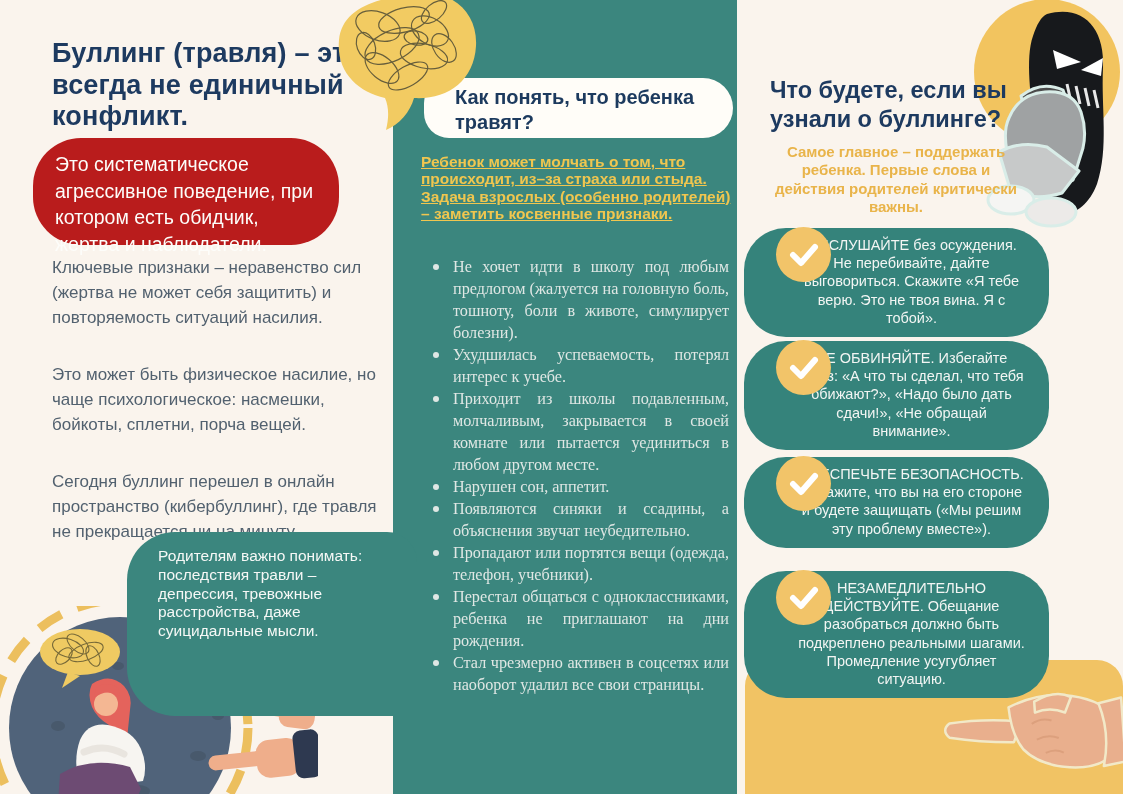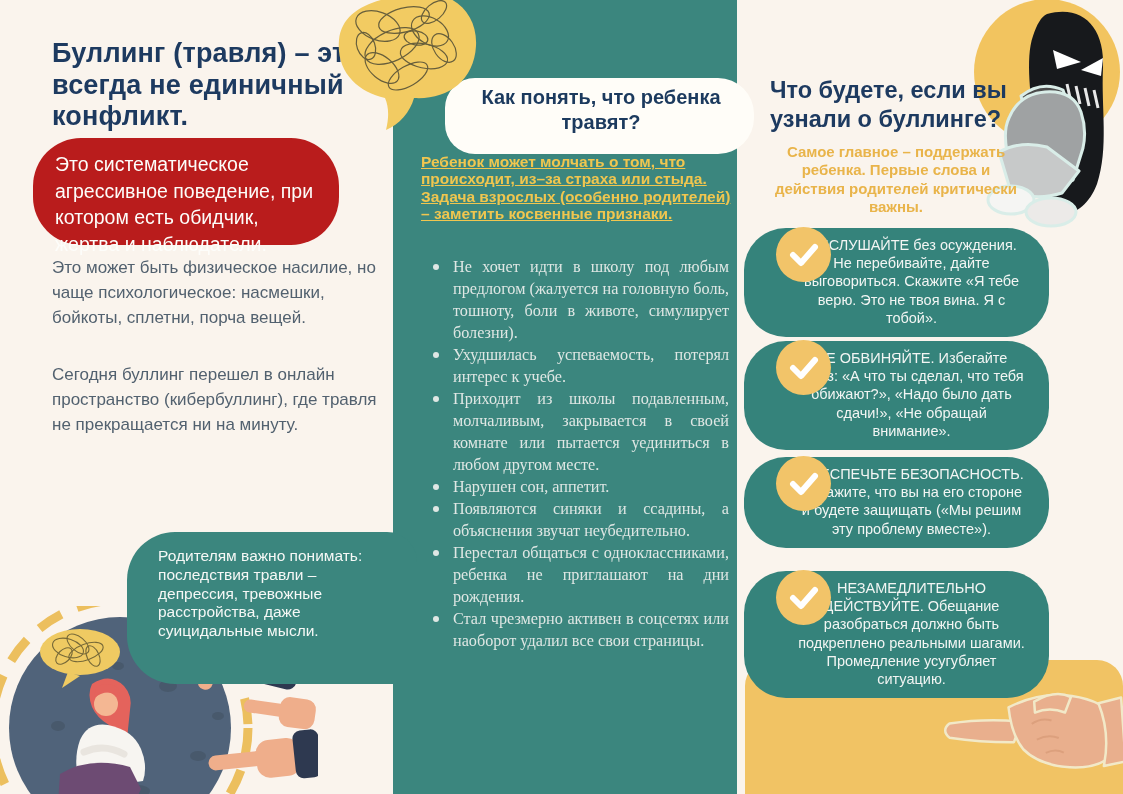--- a/index.html
+++ b/index.html
@@ -11,27 +11,27 @@
   .teal-col{position:absolute;left:393px;top:0;width:344px;height:794px;background:#3b867e;}
   
   .headline{position:absolute;left:52px;top:38px;width:322px;
     font-size:27px;line-height:31.5px;font-weight:bold;color:#1d3a60;letter-spacing:.2px;}
   .definition-card{position:absolute;left:33px;top:138px;width:306px;height:107px;
     background:#b91c1c;border-radius:48px;box-sizing:border-box;padding:13px 18px 0 22px;
     color:#fdfdfa;font-size:19.5px;line-height:26.5px;}
   .body-copy{position:absolute;left:52px;top:255px;width:336px;color:#52616f;
     font-size:17px;line-height:25px;}
   .body-copy p{margin:0 0 32px 0;}
-  .parents-note{position:absolute;left:127px;top:532px;width:290px;height:152px;
+  .parents-note{position:absolute;left:127px;top:532px;width:290px;height:184px;
     background:#3b867e;border-radius:48px 30px 0 48px;box-sizing:border-box;
     padding:15px 18px 0 31px;color:#f6f8f6;font-size:15.5px;line-height:18.8px;z-index:3;}
   .parents-note .bold-tail{display:block;font-weight:bold;}
   
-  .title-card{position:absolute;left:445px;top:78px;width:309px;height:76px;
-    background:#fffdf8;border-radius:30px 36px 36px 30px;z-index:2;text-align:center;}
+  .title-card{position:absolute;left:424px;top:78px;width:309px;height:60px;
+    background:#fffdf8;border-radius:30px 36px 36px 30px;z-index:2;}
   .title-card .t{position:absolute;left:31px;top:7px;width:250px;
     font-size:20px;line-height:25px;font-weight:bold;color:#1c3a5e;}
   .mid-intro{position:absolute;left:421px;top:153px;width:312px;
     font-size:15.5px;line-height:17.4px;font-weight:bold;color:#f0c64f;z-index:2;text-decoration:underline;}
   .signs-list{position:absolute;left:431px;top:256px;width:298px;margin:0;padding:0;
     list-style:none;color:#dfe7e4;font-size:16.2px;line-height:22px;z-index:2;}
   .signs-list li{position:relative;margin:0;padding-left:22px;
     text-align:justify;text-align-last:left;font-family:Liberation Serif, serif;}
   .signs-list li::before{content:"";position:absolute;left:2px;top:8px;width:6px;height:6px;
     border-radius:50%;background:#dfe7e4;}
@@ -57,20 +57,21 @@
 
   <div class="teal-col"></div>
 
   <div class="headline">Буллинг (травля) – это всегда не единичный конфликт.</div>
 
   <div class="definition-card">
     <span>Это систематическое агрессивное поведение, при котором есть обидчик, жертва и наблюдатели.</span>
   </div>
 
   <div class="body-copy">
+    <p>Ключевые признаки – неравенство сил (жертва не может себя защитить) и повторяемость ситуаций насилия.</p>
     <p>Это может быть физическое насилие, но чаще психологическое: насмешки, бойкоты, сплетни, порча вещей.</p>
     <p>Сегодня буллинг перешел в онлайн пространство (кибербуллинг), где травля не прекращается ни на минуту.</p>
   </div>
 
   <div class="parents-note">
     <span>Родителям важно понимать: последствия травли – депрессия, тревожные расстройства, даже суицидальные мысли.</span>
   </div>
 
   <svg class="svg-abs" style="left:-32px;top:606px;z-index:2;" width="350" height="188" viewBox="0 0 350 188">
 
@@ -147,20 +148,21 @@
   </svg>
 
   <div class="mid-intro">Ребенок может молчать о том, что происходит, из–за страха или стыда. Задача взрослых (особенно родителей) – заметить косвенные признаки.</div>
 
   <ul class="signs-list">
     <li>Не хочет идти в школу под любым предлогом (жалуется на головную боль, тошноту, боли в животе, симулирует болезни).</li>
     <li>Ухудшилась успеваемость, потерял интерес к учебе.</li>
     <li>Приходит из школы подавленным, молчаливым, закрывается в своей комнате или пытается уединиться в любом другом месте.</li>
     <li>Нарушен сон, аппетит.</li>
     <li>Появляются синяки и ссадины, а объяснения звучат неубедительно.</li>
+    <li>Пропадают или портятся вещи (одежда, телефон, учебники).</li>
     <li>Перестал общаться с одноклассниками, ребенка не приглашают на дни рождения.</li>
     <li>Стал чрезмерно активен в соцсетях или наоборот удалил все свои страницы.</li>
   </ul>
 
   <svg class="svg-abs" style="left:955px;top:0;z-index:1;" width="168" height="232" viewBox="0 0 168 232">
     <circle cx="92" cy="72" r="73" fill="#f2c45f"></circle>
     <path d="M92,14 C128,4 150,28 148,68 C146,108 154,148 142,184 C130,216 102,222 90,202 C82,186 84,160 80,130 C76,100 70,58 78,36 C82,24 86,17 92,14 Z" fill="#17191c"></path>
     <path d="M98,50 L126,62 L102,69 Z" fill="#ffffff"></path>
     <path d="M148,58 L126,70 L146,76 Z" fill="#ffffff"></path>
     <g stroke="#ffffff" stroke-width="3" opacity=".9">

